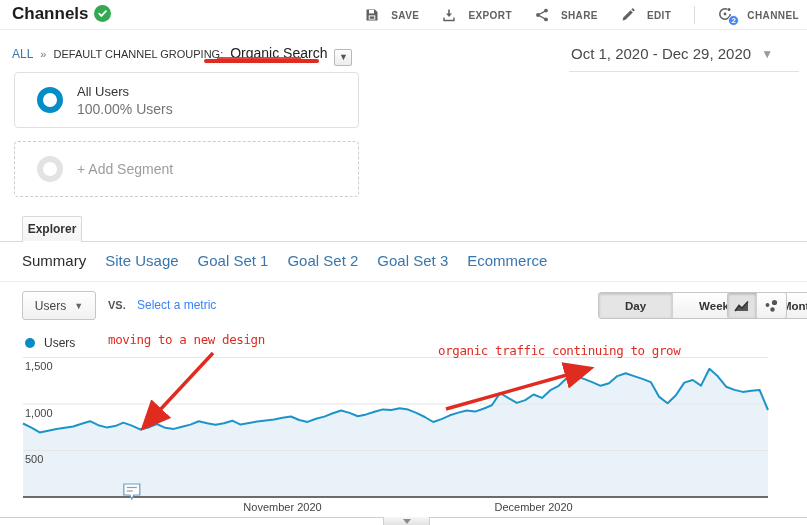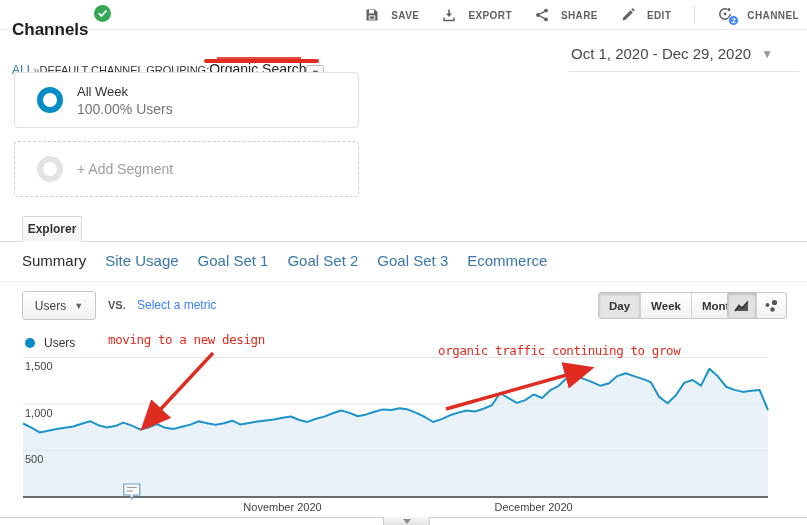--- a/index.html
+++ b/index.html
@@ -3,35 +3,35 @@
 <meta charset="utf-8">
 <style>
   * { margin:0; padding:0; box-sizing:border-box; }
   html,body { background:#fff; }
   #app {
     position:relative; width:807px; height:525px; overflow:hidden;
     background:#fff; font-family:"Liberation Sans", sans-serif; color:#333;
   }
   
   .header { position:absolute; top:0; left:0; right:0; height:30px; border-bottom:1px solid #ececec; background:#fff; }
-  .page-title { position:absolute; left:12px; top:4px; font-size:17px; font-weight:bold; color:#1d1d1d;margin-top:16px; }
+  .page-title { position:absolute; left:12px; top:4px; font-size:17px; font-weight:bold; color:#1d1d1d; }
   .verified-badge { position:absolute; left:94px; top:5px; width:17px; height:17px; border-radius:50%; background:#34a853; display:flex; align-items:center; justify-content:center; }
   .toolbar { position:absolute; right:8px; top:0; height:30px; display:flex; align-items:center; gap:23px; }
   .tb-item { display:flex; align-items:center; gap:12px; font-size:10px; font-weight:bold; color:#616161; letter-spacing:.4px; cursor:pointer; }
   .tb-sep { width:1px; height:18px; background:#ddd; }
   .tb-ico { width:14px; height:14px; }
   .insights-wrap { position:relative; width:17px; height:16px; }
   .insights-badge { position:absolute; right:-4px; bottom:-3px; width:11px; height:11px; border-radius:50%; background:#4285f4; color:#fff; font-size:8px; font-weight:bold; display:flex; align-items:center; justify-content:center; border:1px solid #fff; }
   
   .crumbrow { position:absolute; top:38px; left:0; right:0; height:32px; }
-  .crumbs { position:absolute; left:12px; top:7px; display:flex; align-items:baseline; }
+  .crumbs { position:absolute; left:12px; top:7px; display:flex; align-items:baseline; gap:7px; }
   .crumb-all { font-size:12px; color:#3876ac; cursor:pointer; }
   .crumb-sep { font-size:11px; color:#777; }
   .crumb-label { font-size:11px; color:#333; }
-  .crumb-value { font-size:14px; color:#222;margin-top:16px; }
+  .crumb-value { font-size:14px; color:#222; }
   .dd-box { position:relative; top:2px; width:18px; height:17px; border:1px solid #b9b9b9; border-radius:2px; background:linear-gradient(#fdfdfd,#ededed); font-size:9px; color:#555; display:inline-flex; align-items:center; justify-content:center; cursor:pointer; }
   .red-underline { position:absolute; left:204px; top:59px; width:115px; height:4px; background:#e02b20; border-radius:2px; }
   .red-underline2 { position:absolute; left:217px; top:57px; width:84px; height:2px; background:#e02b20; opacity:.85; }
   .daterange { position:absolute; right:8px; top:3px; width:230px; border-bottom:1px solid #e2e2e2; padding:4px 2px 9px 2px; display:flex; align-items:center; gap:10px; cursor:pointer; }
   .daterange-text { font-size:15px; color:#4a4a4a; }
   .daterange-arrow { font-size:12px; color:#9a9a9a; }
   
   .seg-card { position:absolute; left:14px; width:345px; height:56px; border:1px solid #e0e0e0; border-radius:4px; background:#fff; display:flex; align-items:center; cursor:pointer; }
   .seg-card.active { top:72px; }
   .seg-card.add { top:141px; border:1px dashed #ccc; }
@@ -48,21 +48,21 @@
   .subtab { font-size:15px; color:#3876ac; cursor:pointer; }
   .subtab.active { color:#2b2b2b; cursor:default; }
   .subtab-sep { position:absolute; top:281px; left:0; right:0; height:1px; background:#ececec; }
   
   .metricbar { position:absolute; top:290px; left:0; right:0; height:34px; }
   .metric-btn { position:absolute; left:22px; top:1px; width:74px; height:29px; border:1px solid #c6c6c6; border-radius:3px; background:linear-gradient(#fff,#f1f1f1); display:flex; align-items:center; justify-content:center; gap:8px; font-size:12px; color:#444; cursor:pointer; }
   .metric-btn .arr { font-size:9px; color:#666; }
   .vs-label { position:absolute; left:108px; top:9px; font-size:11px; font-weight:bold; color:#555; }
   .select-metric { position:absolute; left:137px; top:8px; font-size:12px; color:#3b82f6; cursor:pointer; }
   .granularity { position:absolute; left:598px; top:2px; height:27px; display:flex; border:1px solid #c6c6c6; border-radius:3px; overflow:hidden; background:linear-gradient(#fff,#f1f1f1); }
-  .gran-btn { padding:0 10px; display:flex; align-items:center; font-size:11.5px; font-weight:bold; color:#333; border-right:1px solid #d2d2d2; cursor:pointer; }
+  .gran-btn { padding:0 26px; display:flex; align-items:center; font-size:11.5px; font-weight:bold; color:#333; border-right:1px solid #d2d2d2; cursor:pointer; }
   .gran-btn:last-child { border-right:none; }
   .gran-btn.active { background:#e5e5e5; box-shadow:inset 0 1px 3px rgba(0,0,0,.2); }
   .charttype { position:absolute; left:727px; top:2px; height:27px; display:flex; border:1px solid #c6c6c6; border-radius:3px; overflow:hidden; background:linear-gradient(#fff,#f1f1f1); }
   .ct-btn { width:29px; display:flex; align-items:center; justify-content:center; border-right:1px solid #d2d2d2; cursor:pointer; }
   .ct-btn:last-child { border-right:none; }
   .ct-btn.active { background:#e2e2e2; box-shadow:inset 0 1px 3px rgba(0,0,0,.25); }
   
   .legend { position:absolute; left:25px; top:336px; display:flex; align-items:center; gap:9px; }
   .legend-dot { width:10px; height:10px; border-radius:50%; background:#058dc7; }
   .legend-label { font-size:12px; color:#333; }
@@ -148,21 +148,21 @@
       <span class="daterange-text">Oct 1, 2020 - Dec 29, 2020</span>
       <span class="daterange-arrow">▼</span>
     </div>
   </div>
   <div class="red-underline"></div>
   <div class="red-underline2"></div>
 
   <div class="seg-card active">
     <div class="seg-donut"></div>
     <div>
-      <div class="seg-title">All Week</div>
+      <div class="seg-title">All Users</div>
       <div class="seg-sub">100.00% Users</div>
     </div>
   </div>
   <div class="seg-card add">
     <div class="seg-donut gray"></div>
     <div class="seg-add-label">+ Add Segment</div>
   </div>
 
   <div class="tabstrip-line"></div>
   <div class="explorer-tab">Explorer</div>

